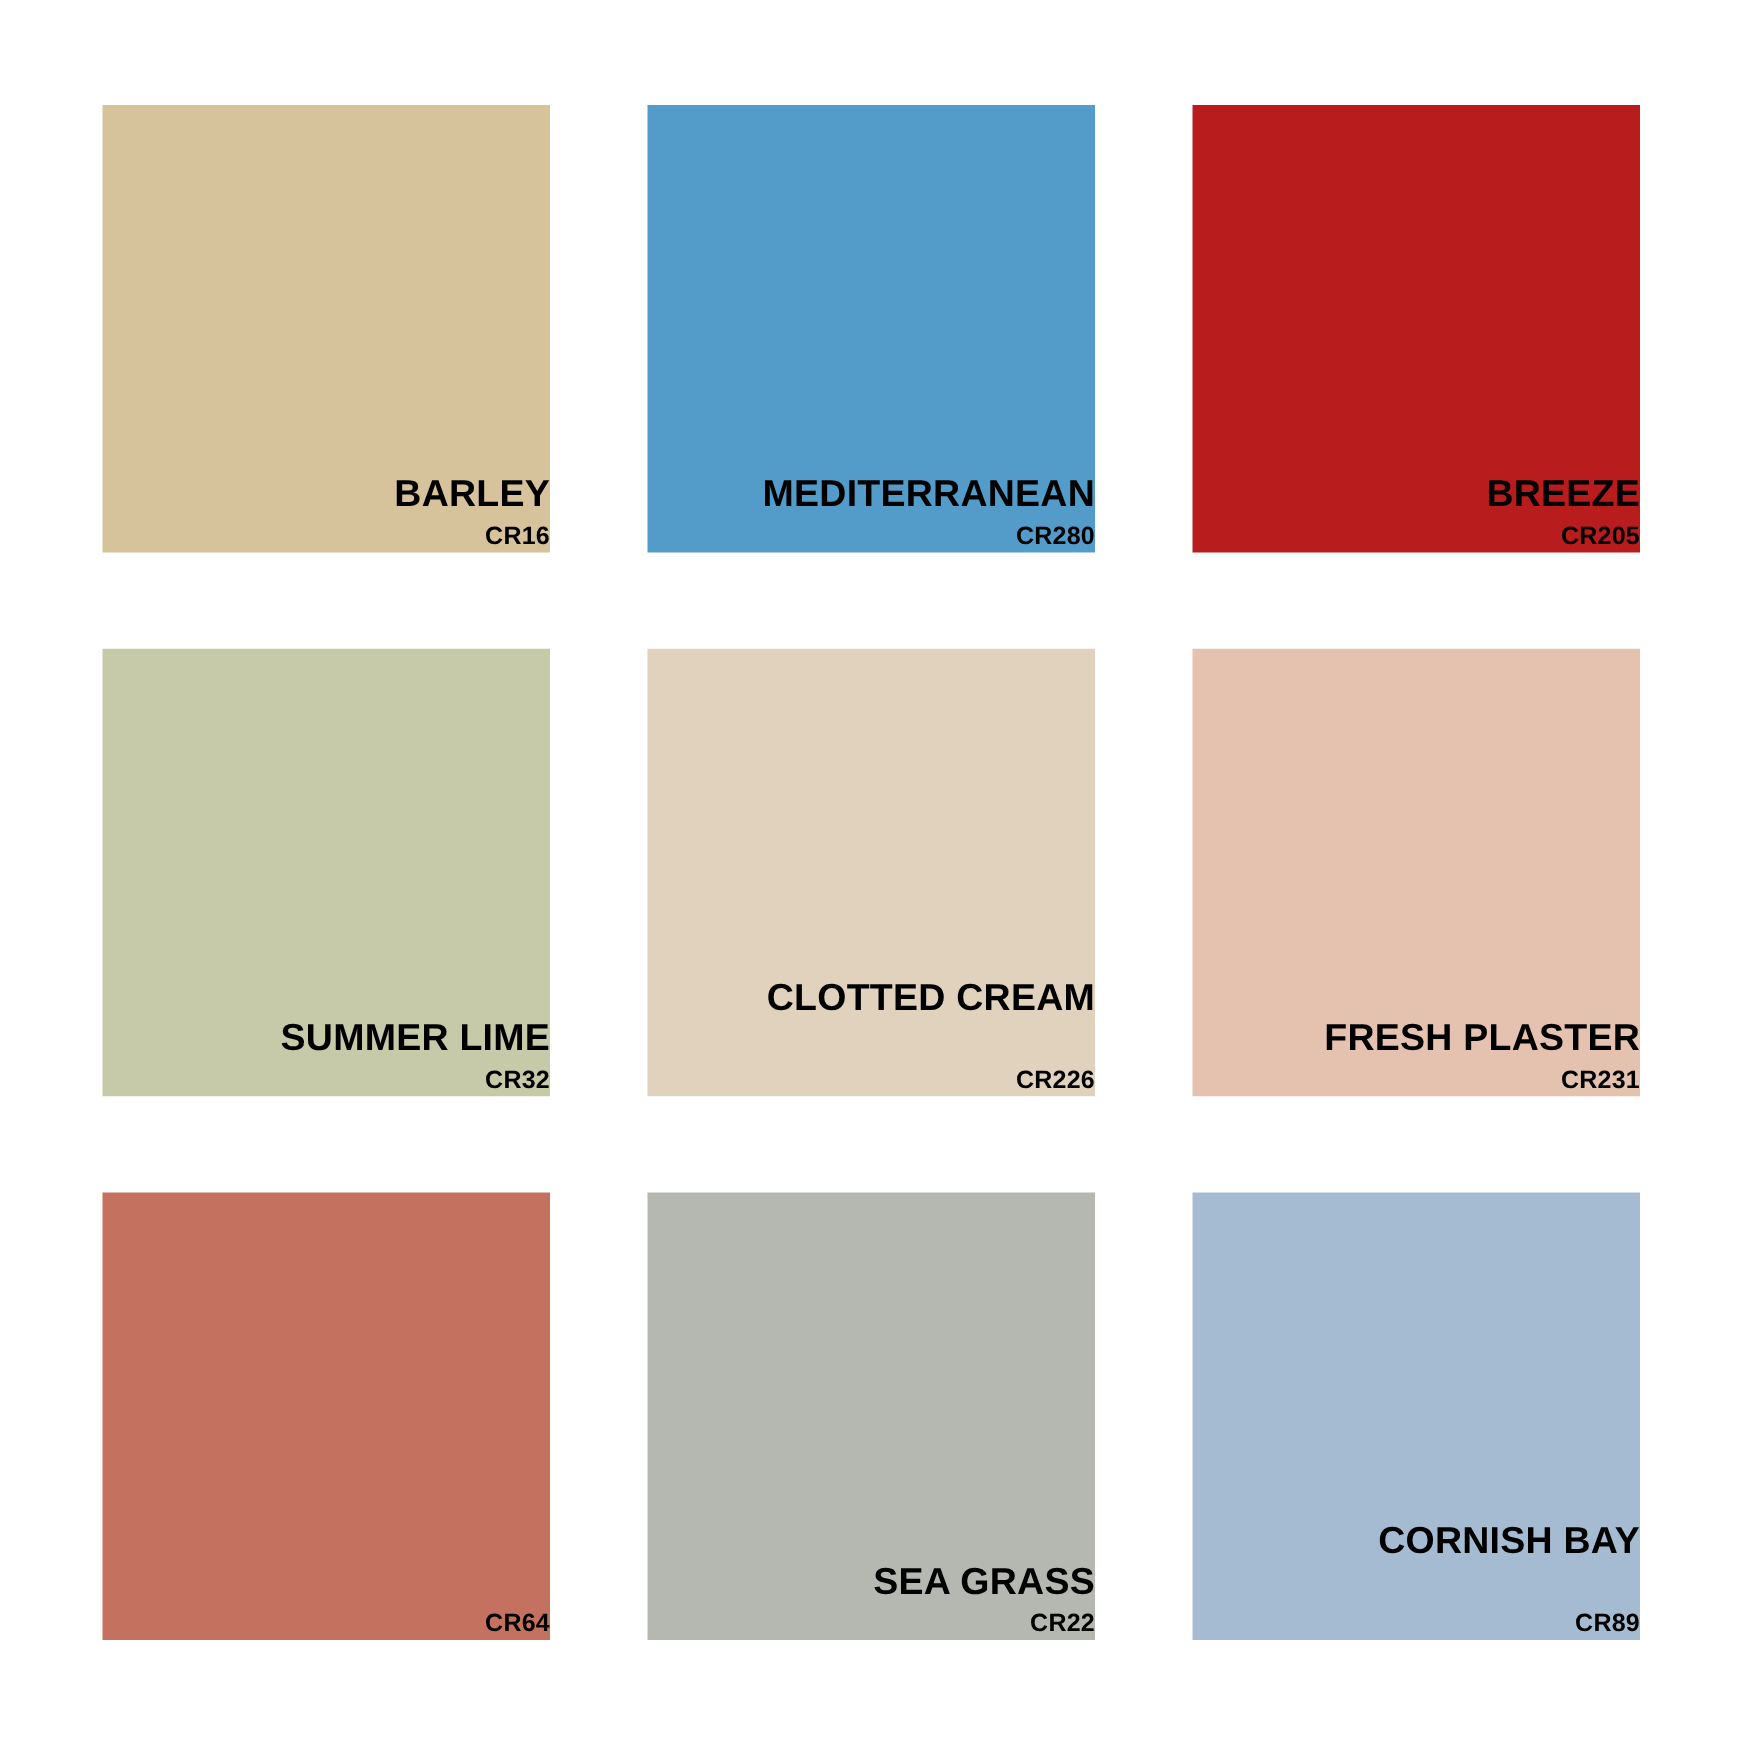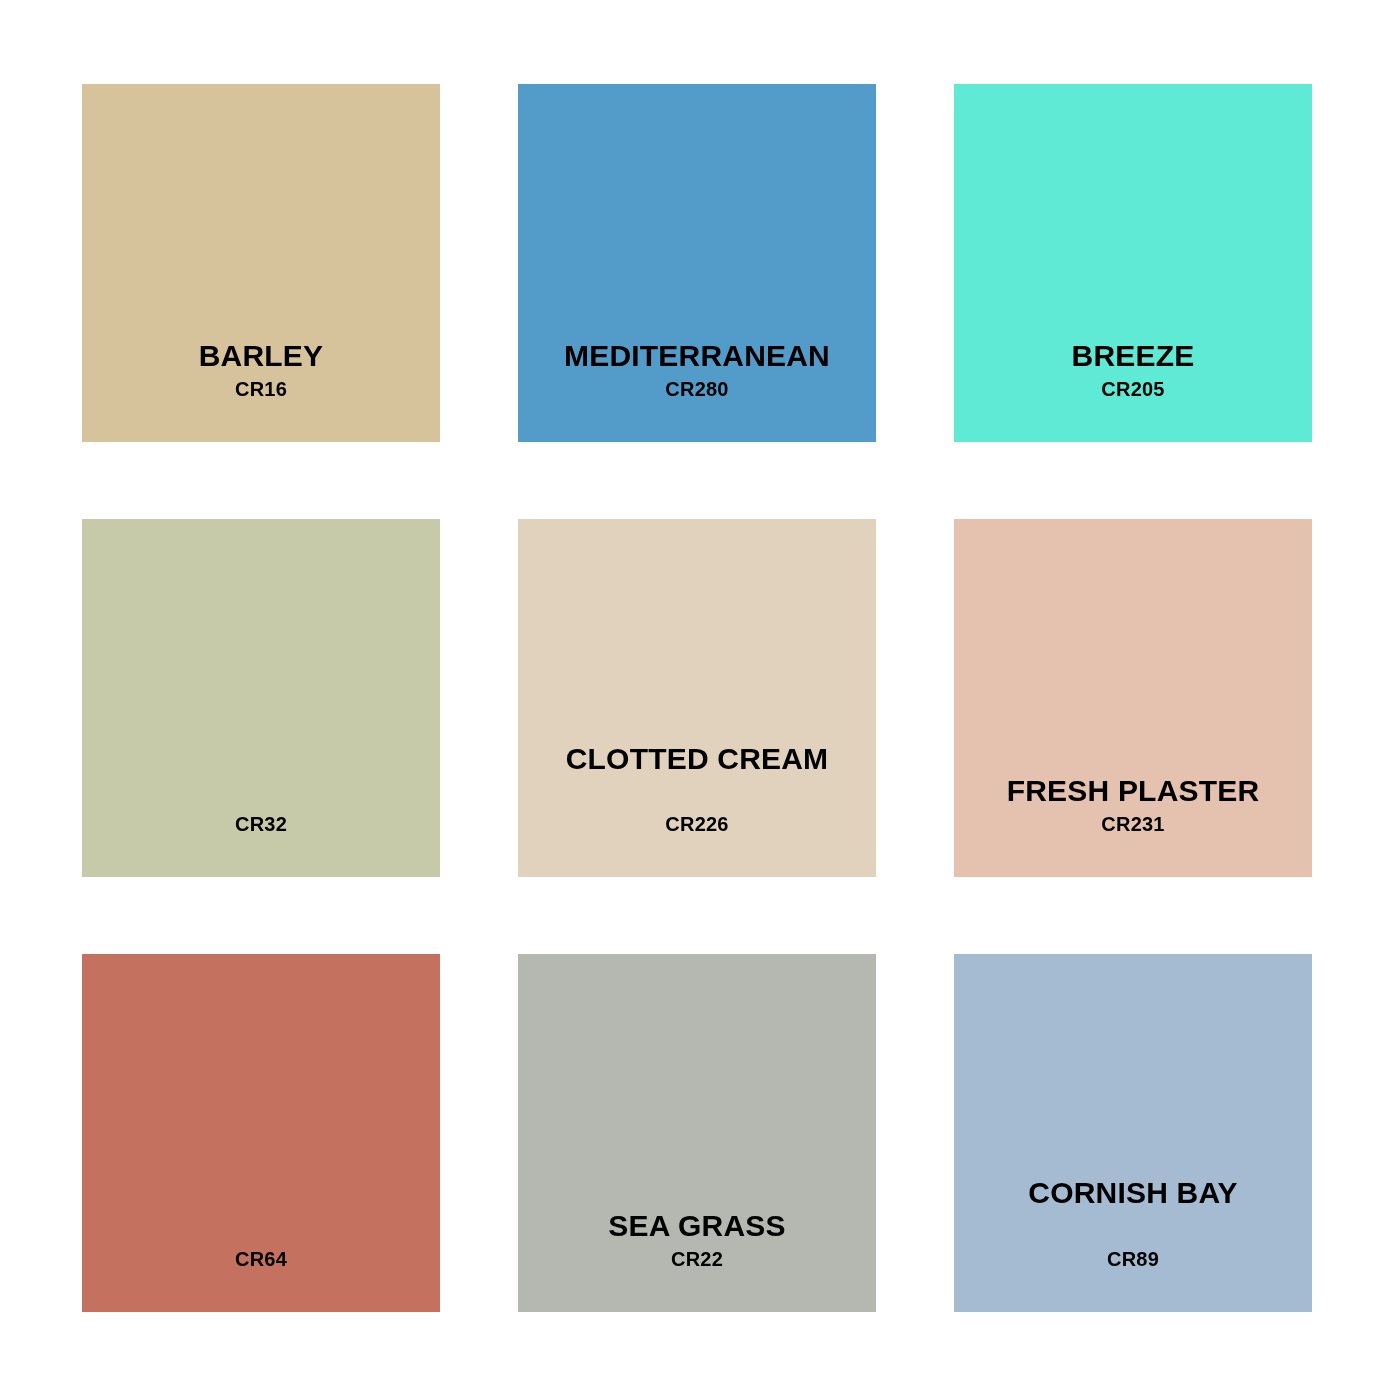--- a/index.html
+++ b/index.html
@@ -27,23 +27,22 @@
     row-gap: 77px;
   }
 
   .swatch {
     position: relative;
     width: 358px;
     height: 358px;
     box-sizing: border-box;
     display: flex;
     flex-direction: column;
-    align-items: center;
+    align-items: flex-end;
     justify-content: flex-end;
-    padding-bottom: 40px;
   }
 
   .swatch-label {
     font-size: 30px;
     font-weight: bold;
     color: #000000;
     line-height: 1.32;
     letter-spacing: 0.2px;
     text-align: center;
     white-space: nowrap;
@@ -67,26 +66,27 @@
   <div class="swatch" style="background-color: rgb(214, 194, 155);">
     <div class="swatch-label">BARLEY</div>
     <div class="swatch-code">CR16</div>
   </div>
 
   <div class="swatch" style="background-color: rgb(83, 156, 201);">
     <div class="swatch-label">MEDITERRANEAN</div>
     <div class="swatch-code">CR280</div>
   </div>
 
-  <div class="swatch" style="background-color: #5eead4;">
+  <div class="swatch" style="background-color: #b91c1c;">
     <div class="swatch-label">BREEZE</div>
     <div class="swatch-code">CR205</div>
   </div>
 
   <div class="swatch" style="background-color: rgb(198, 202, 168);">
+    <div class="swatch-label">SUMMER LIME</div>
     <div class="swatch-code">CR32</div>
   </div>
 
   <div class="swatch" style="background-color: rgb(224, 210, 188); gap: 32px;">
     <div class="swatch-label">CLOTTED CREAM</div>
     <div class="swatch-code">CR226</div>
   </div>
 
   <div class="swatch" style="background-color: rgb(229, 194, 175);">
     <div class="swatch-label">FRESH PLASTER</div>

